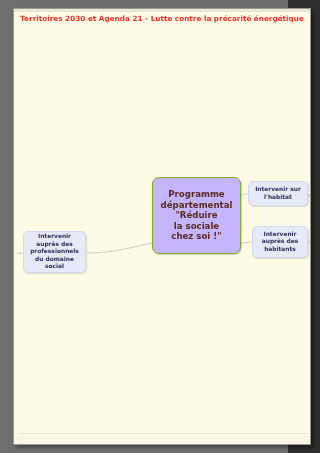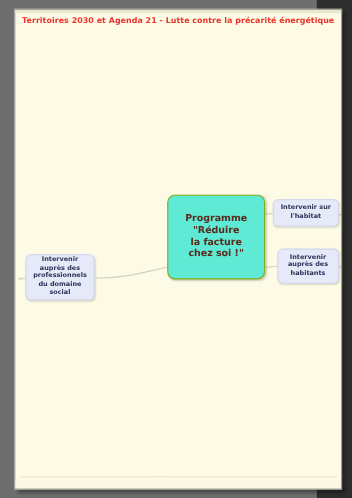--- a/index.html
+++ b/index.html
@@ -49,21 +49,21 @@
   
   .node{
     position:absolute;
     box-sizing:border-box;
     text-align:center;
     border-radius:5px;
   }
   .node-center{
     left:138px;top:168px;
     width:89px;height:77px;
-    background:#5eead4;
+    background:#c4b5fd;
     border:1px solid #7faf18;
     border-radius:7px;
     color:#5a2a1c;
     font-weight:bold;
     font-size:8.6px;
     line-height:10.6px;
     display:flex;
     align-items:center;
     justify-content:center;
     box-shadow:1px 1px 1.5px rgba(0,0,0,.18);
@@ -155,22 +155,23 @@
       <path d="M294 233 L 298 233" fill="none" stroke="#cfcfc6" stroke-width="1"></path>
     </svg>
 
     <span class="stub stub-l"></span>
     <span class="stub stub-tr"></span>
     <span class="stub stub-br"></span>
 
     <div class="node node-center">
       <div class="lines">
         <span>Programme</span>
+        <span>départemental</span>
         <span>"Réduire</span>
-        <span>la facture</span>
+        <span>la sociale</span>
         <span>chez soi !"</span>
       </div>
     </div>
 
     <div class="node node-sub node-left">
       <div class="lines">
         <span>Intervenir</span>
         <span>auprès des</span>
         <span>professionnels</span>
         <span>du domaine</span>

